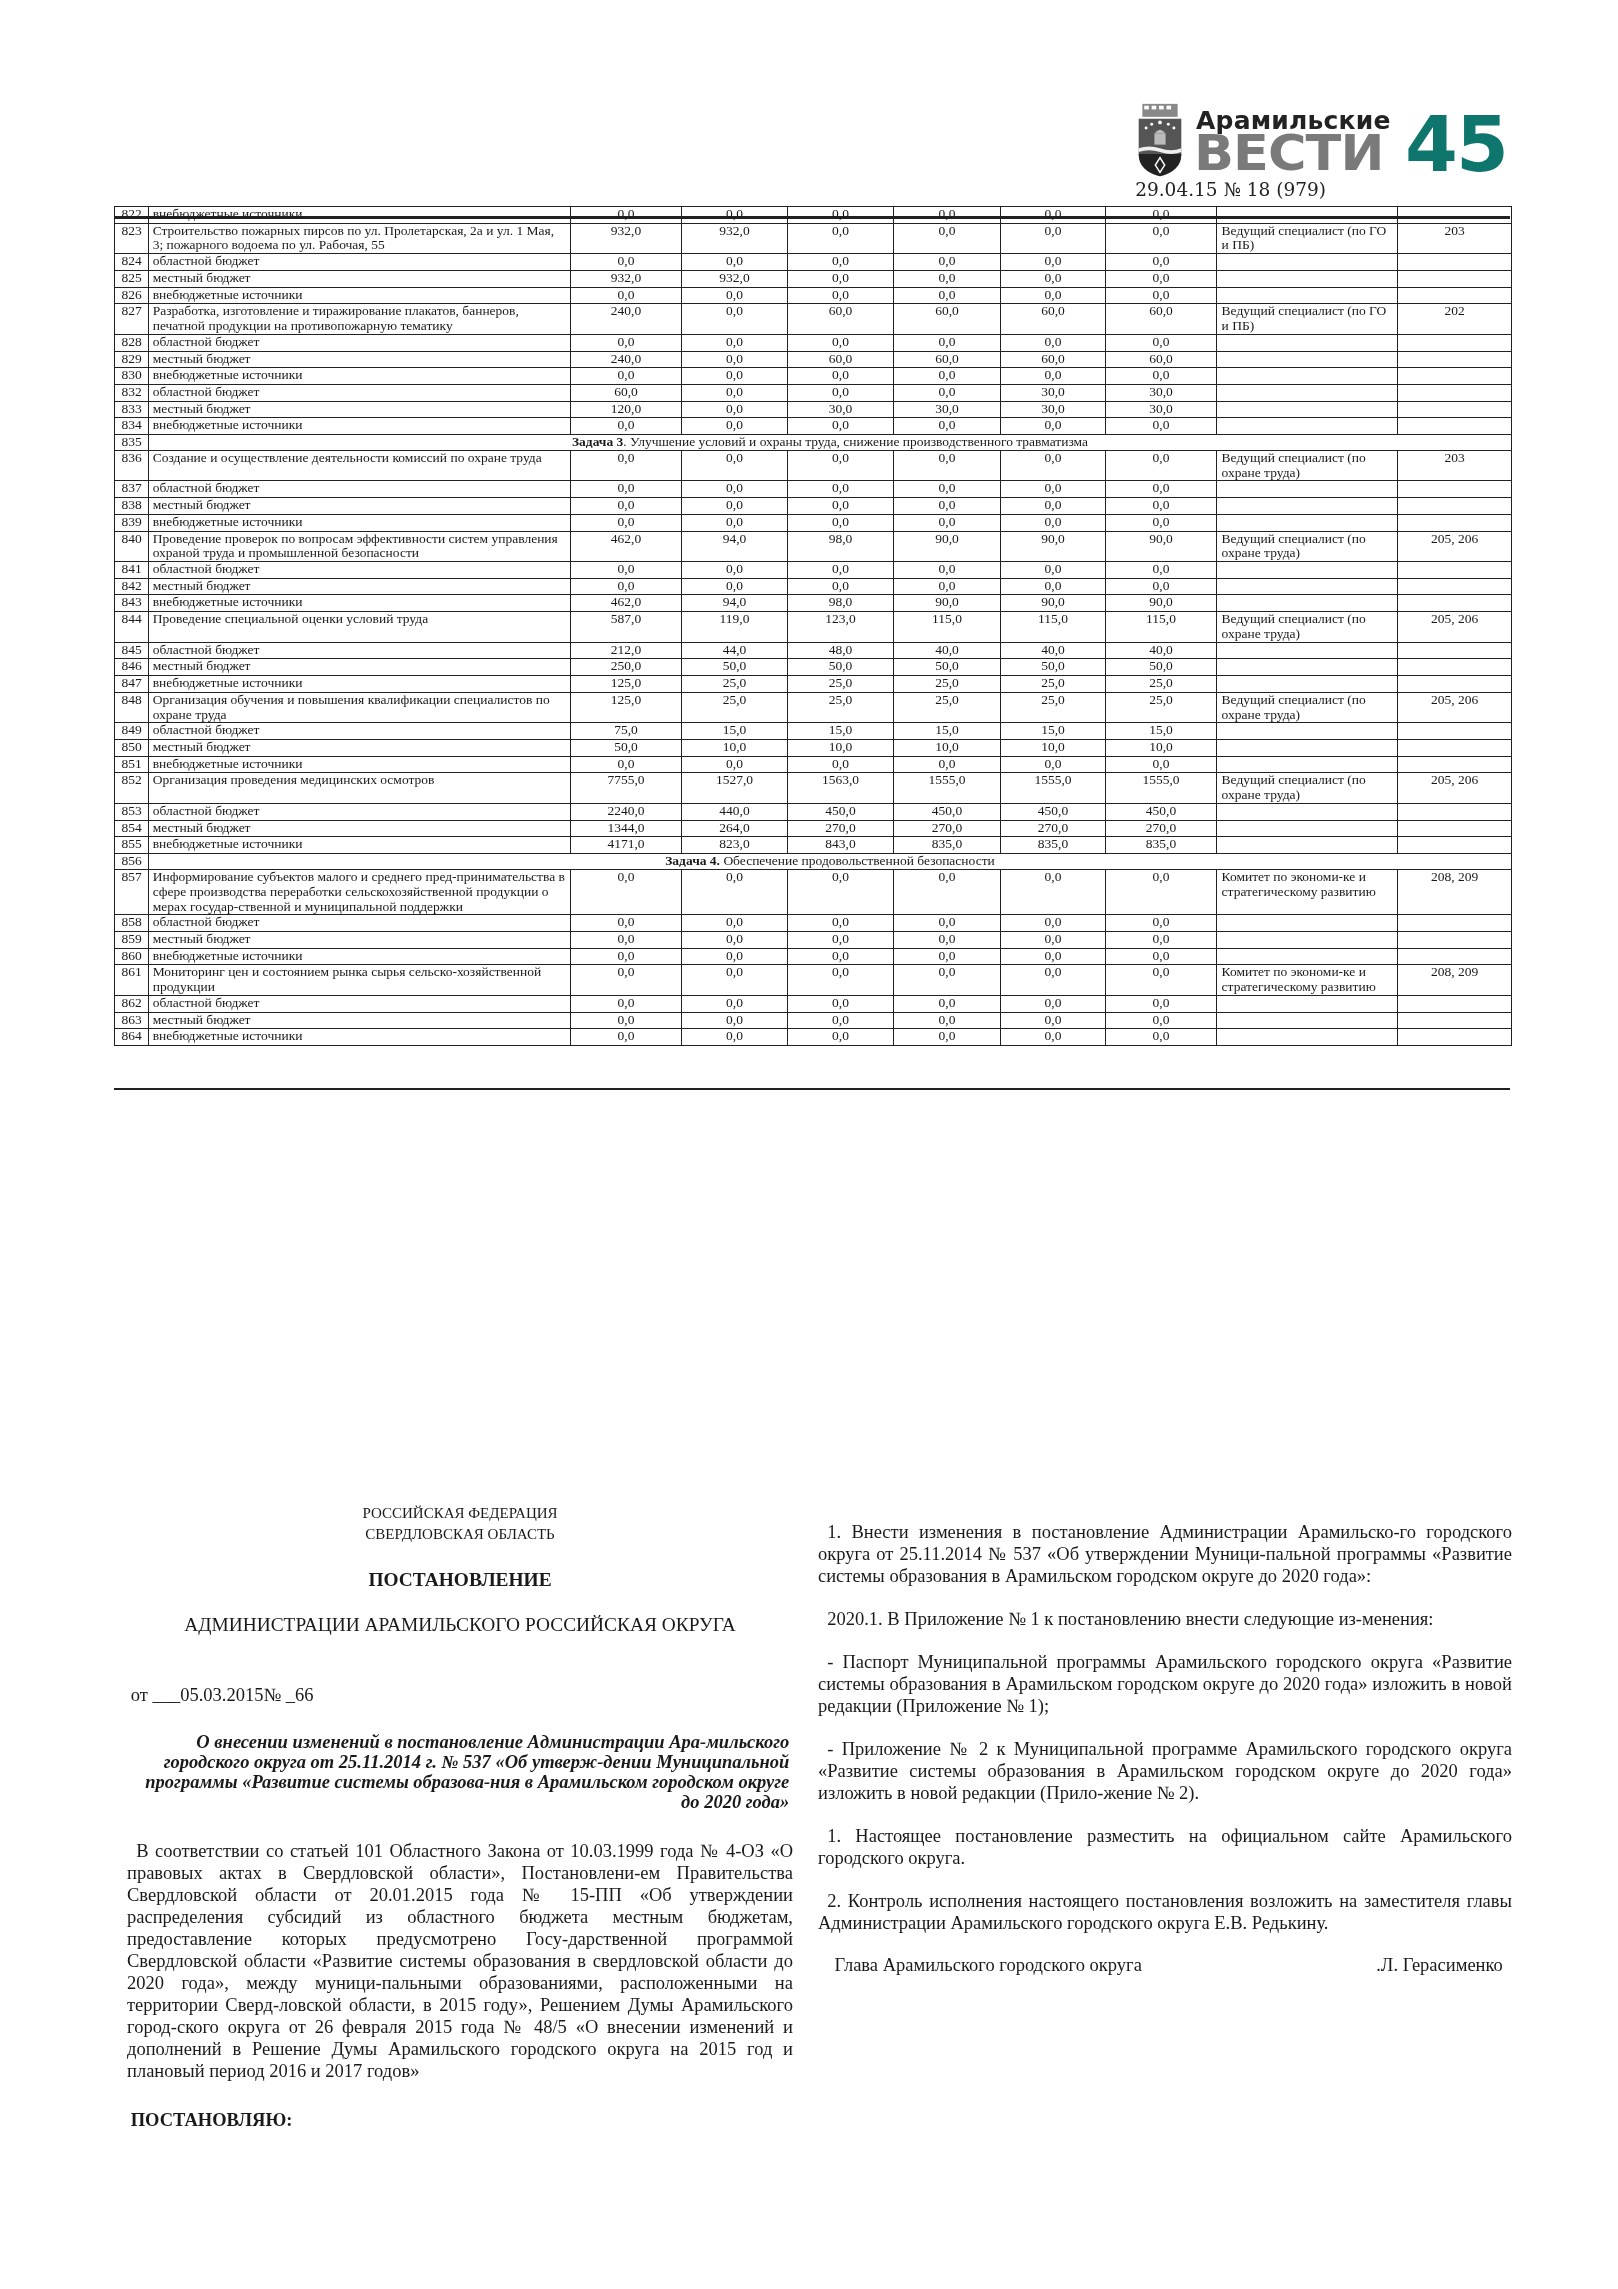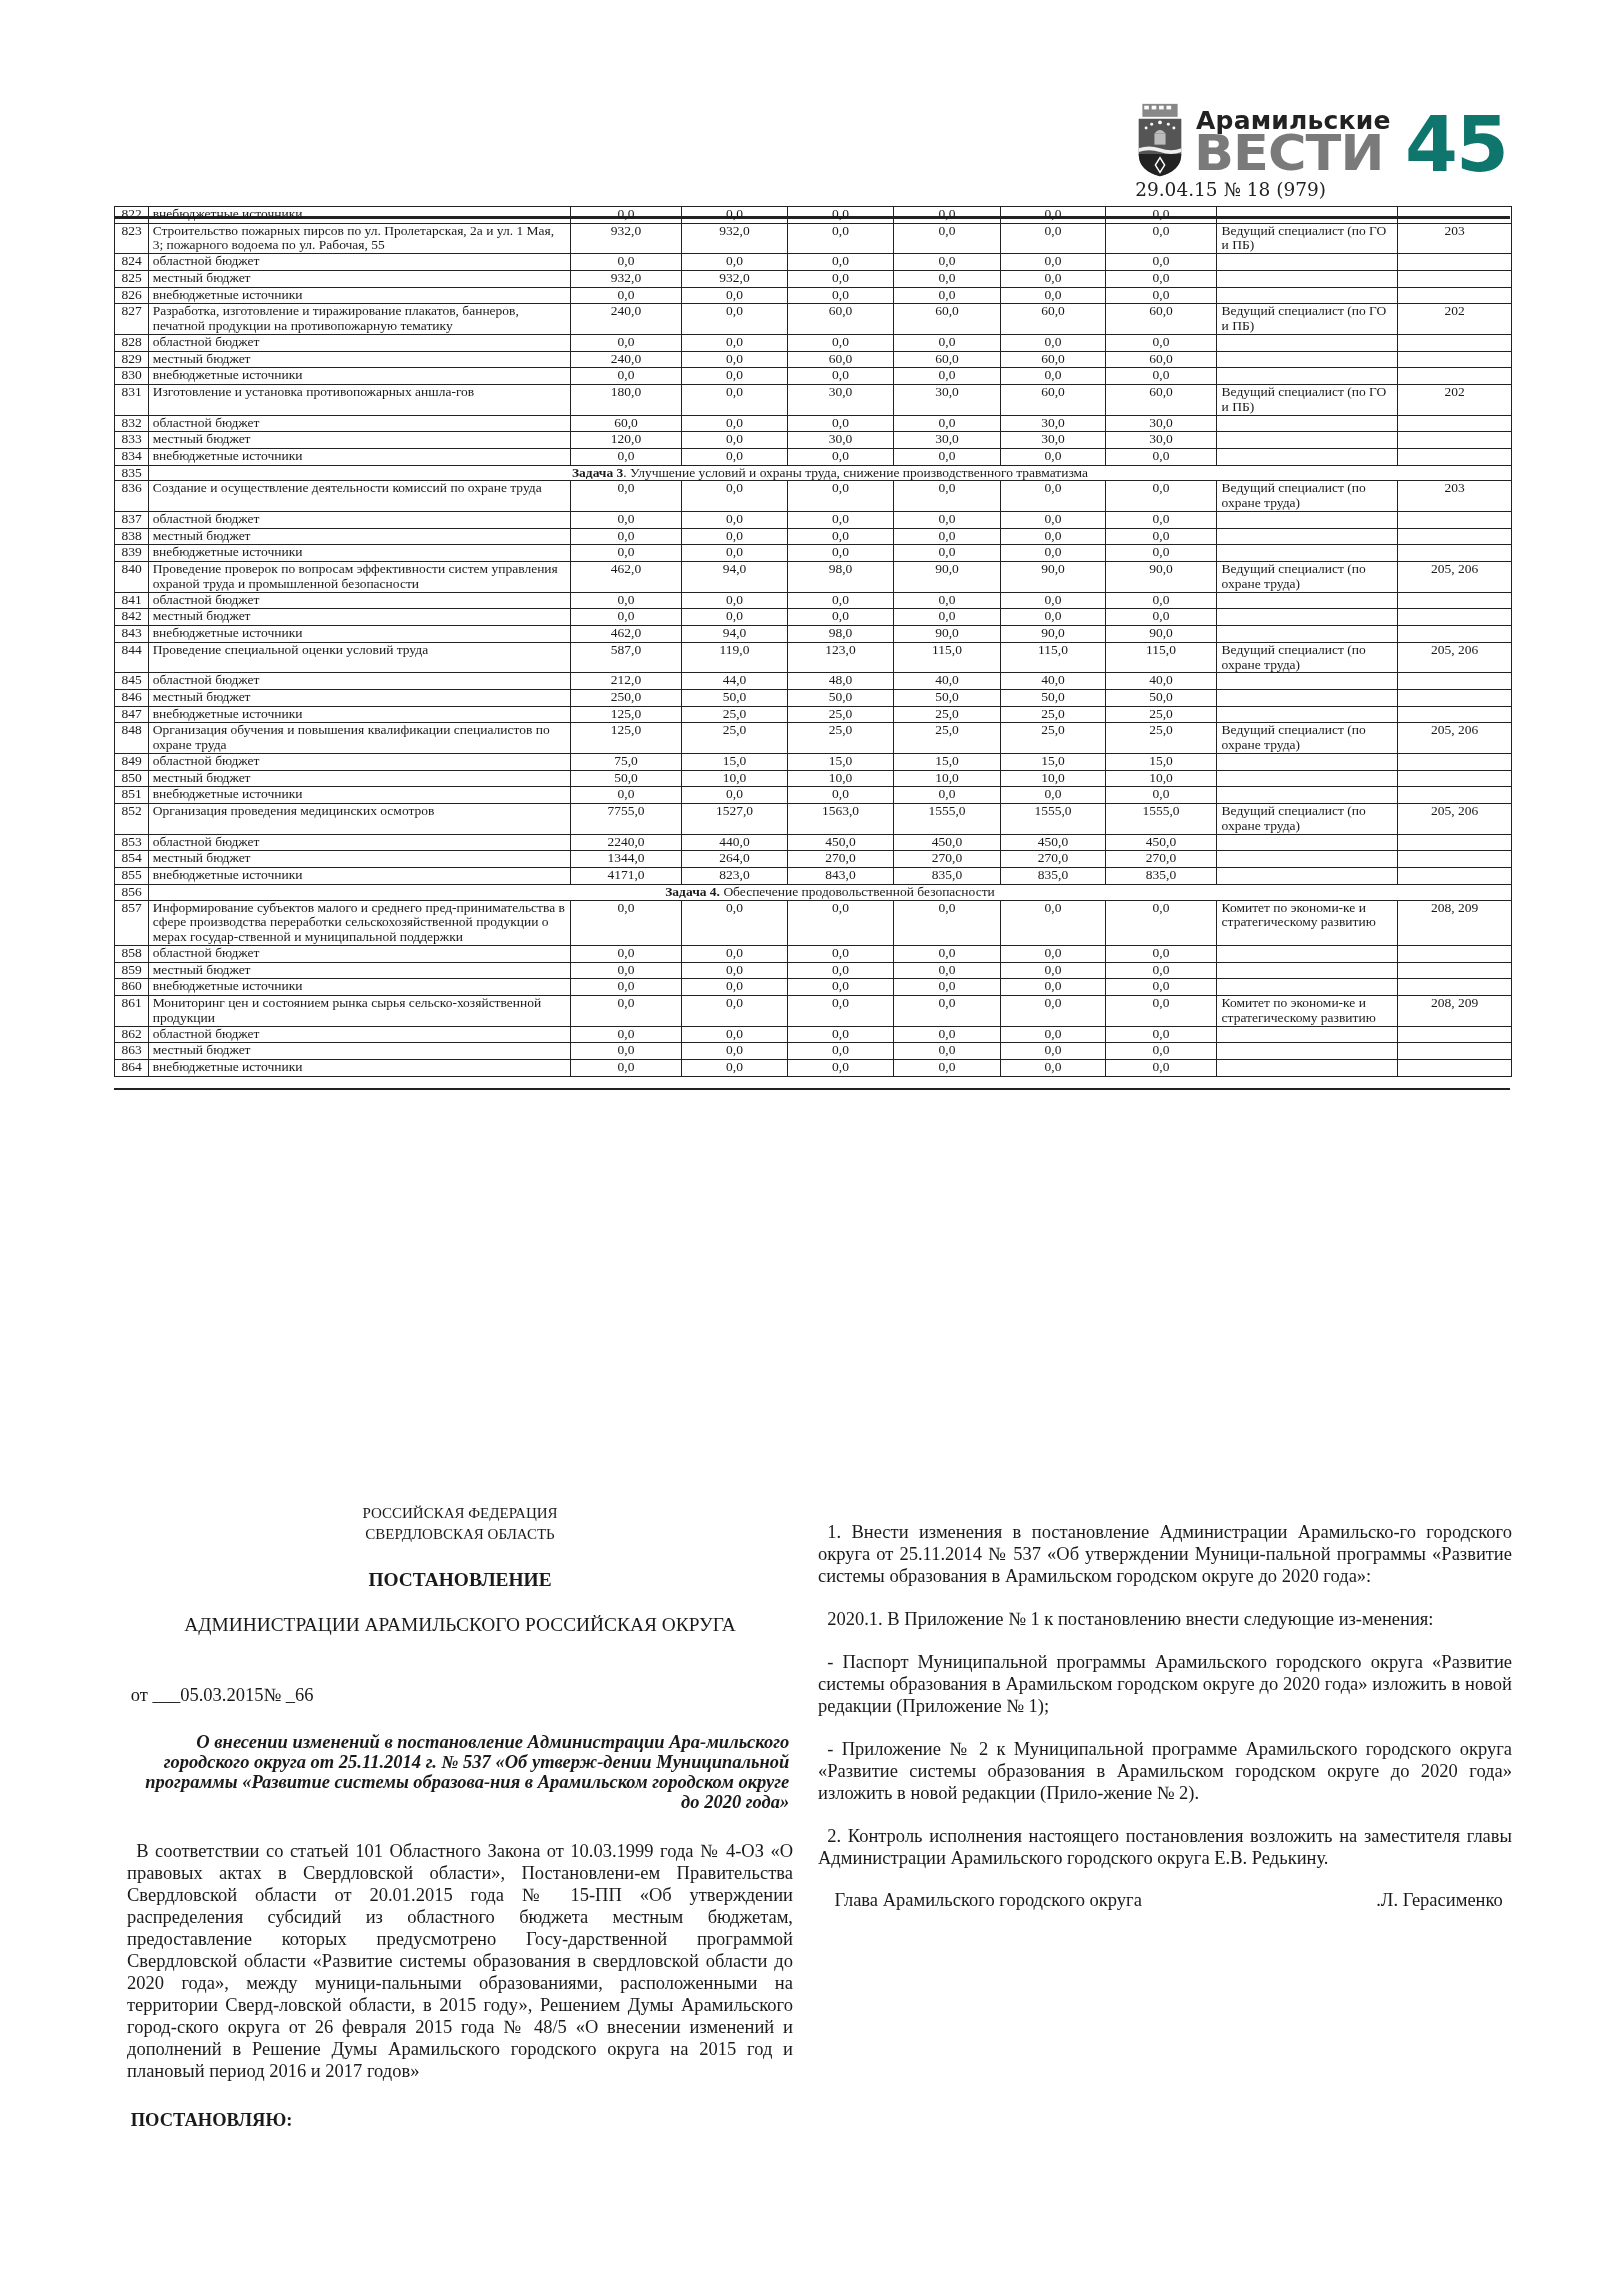--- a/index.html
+++ b/index.html
@@ -192,32 +192,20 @@
           <td class="name">внебюджетные источники</td>
           <td class="val">0,0</td>
           <td class="val">0,0</td>
           <td class="val">0,0</td>
           <td class="val">0,0</td>
           <td class="val">0,0</td>
           <td class="val">0,0</td>
           <td class="exec"></td>
           <td class="ref"></td>
         </tr>
-        <tr>
-          <td class="num">831</td>
-          <td class="name">Изготовление и установка противопожарных аншла-гов</td>
-          <td class="val">180,0</td>
-          <td class="val">0,0</td>
-          <td class="val">30,0</td>
-          <td class="val">30,0</td>
-          <td class="val">60,0</td>
-          <td class="val">60,0</td>
-          <td class="exec">Ведущий специалист (по ГО и ПБ)</td>
-          <td class="ref">202</td>
-        </tr>
         <tr class="sub">
           <td class="num">832</td>
           <td class="name">областной бюджет</td>
           <td class="val">60,0</td>
           <td class="val">0,0</td>
           <td class="val">0,0</td>
           <td class="val">0,0</td>
           <td class="val">30,0</td>
           <td class="val">30,0</td>
           <td class="exec"></td>
@@ -605,19 +593,20 @@
   <div class="doc-title">О внесении изменений в постановление Администрации Ара-мильского городского округа от 25.11.2014 г.  № 537 «Об утверж-дении Муниципальной программы «Развитие системы образова-ния в Арамильском городском округе до 2020 года»</div>
   <div class="para left-body">В соответствии со статьей 101 Областного Закона от 10.03.1999 года № 4-ОЗ «О правовых актах в Свердловской области», Постановлени-ем Правительства Свердловской области от 20.01.2015 года № 15-ПП «Об утверждении распределения субсидий из областного бюджета местным бюджетам, предоставление которых предусмотрено Госу-дарственной программой Свердловской области «Развитие системы образования в свердловской области до 2020 года», между муници-пальными образованиями, расположенными на территории Сверд-ловской области, в 2015 году», Решением Думы Арамильского город-ского округа от 26 февраля 2015 года № 48/5 «О внесении изменений и дополнений в Решение Думы Арамильского городского округа на 2015 год и плановый период 2016 и 2017 годов»</div>
   <div class="decree">ПОСТАНОВЛЯЮ:</div>
 </div>
 
 <div class="col-right">
   <div class="para">1. Внести изменения в постановление Администрации Арамильско-го городского округа от 25.11.2014 № 537 «Об утверждении Муници-пальной программы «Развитие системы образования в Арамильском городском округе до 2020 года»:</div>
   <div class="para">2020.1. В Приложение № 1 к постановлению внести следующие из-менения:</div>
   <div class="para">- Паспорт Муниципальной программы Арамильского городского округа «Развитие системы образования в Арамильском городском округе до 2020 года» изложить в новой редакции (Приложение № 1);</div>
   <div class="para">- Приложение № 2 к Муниципальной программе Арамильского городского округа «Развитие системы образования в Арамильском городском округе до 2020 года» изложить в новой редакции (Прило-жение № 2).</div>
+  <div class="para">1. Настоящее постановление разместить на официальном сайте Арамильского городского округа.</div>
   <div class="para">2. Контроль исполнения настоящего постановления возложить на заместителя главы Администрации Арамильского городского округа Е.В. Редькину.</div>
   <div class="sign">
     <span>Глава Арамильского городского округа</span>
     <span>.Л.  Герасименко</span>
   </div>
 </div>
 
 
 </body></html>

